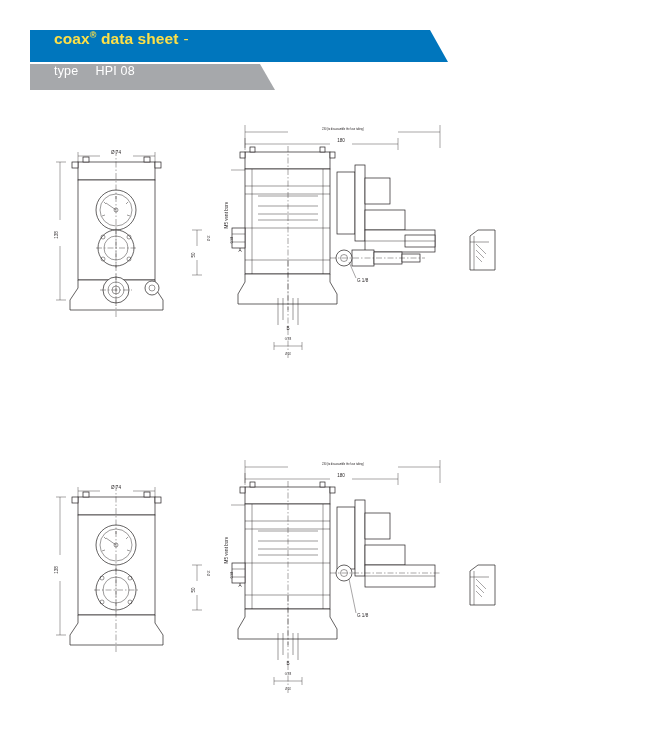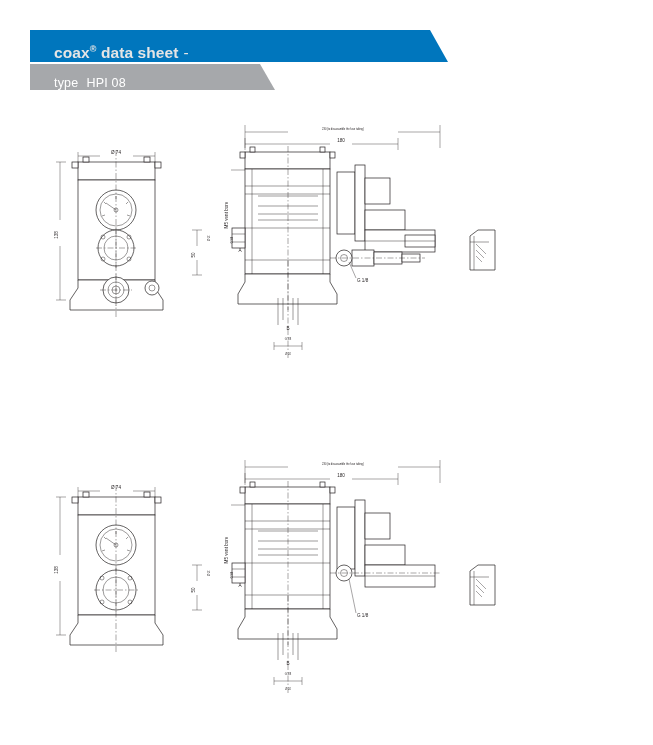--- a/index.html
+++ b/index.html
@@ -16,23 +16,23 @@
   }
 
   
   .header-band {
     position: absolute;
     left: 30px;
     top: 30px;
     width: 400px;
     height: 32px;
     background: #0076bd;
-    color: #e5e5e5;
+    color: #fde047;
     display: flex;
-    align-items: flex-end;
+    align-items: flex-start;
     padding-left: 24px;
     box-sizing: border-box;
   }
   .header-band::after {
     content: "";
     position: absolute;
     right: -18px;
     top: 0;
     width: 0;
     height: 0;
@@ -59,42 +59,42 @@
 
   .type-band {
     position: absolute;
     left: 30px;
     top: 64px;
     width: 230px;
     height: 26px;
     background: #a6a8ab;
     color: #ffffff;
     display: flex;
-    align-items: flex-end;
+    align-items: flex-start;
     padding-left: 24px;
     box-sizing: border-box;
   }
   .type-band::after {
     content: "";
     position: absolute;
     right: -15px;
     top: 0;
     width: 0;
     height: 0;
     border-style: solid;
     border-width: 0 15px 26px 0;
     border-color: transparent transparent #a6a8ab transparent;
   }
   .type-label {
     font-size: 12.5px;
     letter-spacing: 0.2px;
   }
   .type-value {
     font-size: 12.5px;
-    margin-left: 8px;
+    margin-left: 17px;
     letter-spacing: 0.2px;
   }
 
   
   .drawing-block {
     position: absolute;
     left: 0;
     width: 653px;
     height: 290px;
   }

